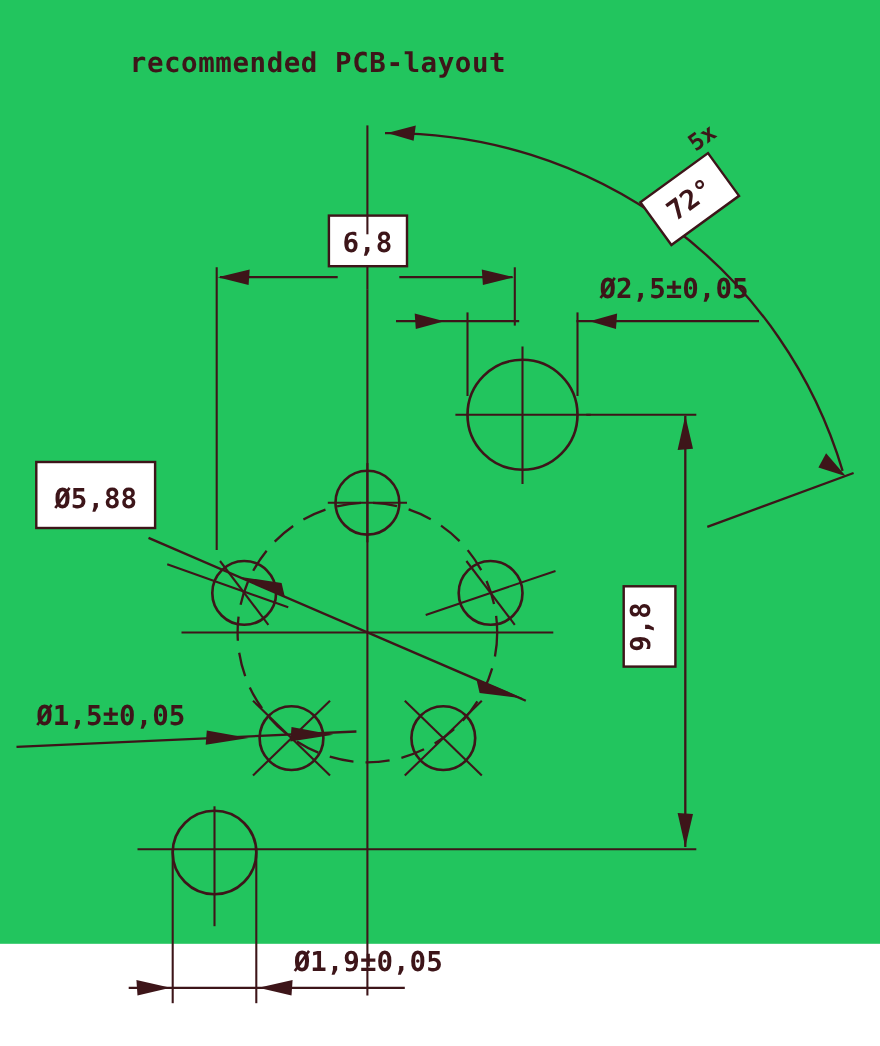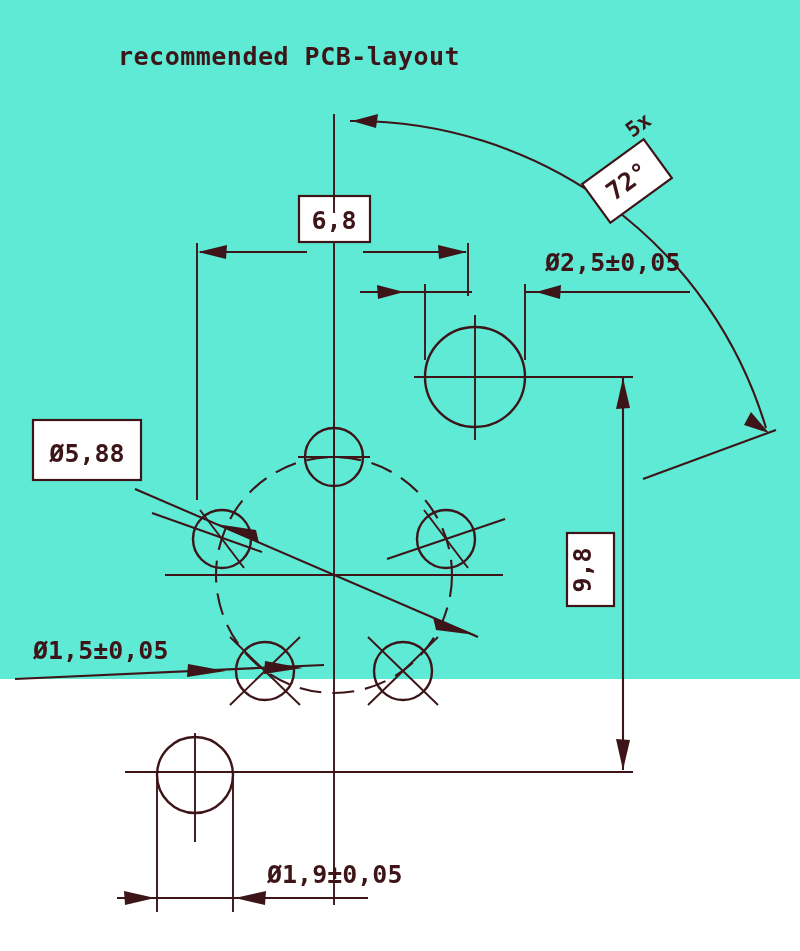--- a/index.html
+++ b/index.html
@@ -10,22 +10,22 @@
   }
   body {
     width: 800px;
     height: 951px;
     font-family: "DejaVu Sans Mono", monospace;
     overflow: hidden;
   }
   #drawing-root {
     position: relative;
     width: 800px;
-    height: 679px;
-    background: #5eead4;
+    height: 858px;
+    background: #22c55e;
   }
   svg#cad {
     position: absolute;
     left: 0;
     top: 0;
     width: 800px;
     height: 951px;
     display: block;
   }
   .ln { stroke: #3d1519; fill: none; stroke-width: 2.1; stroke-linecap: butt; }

